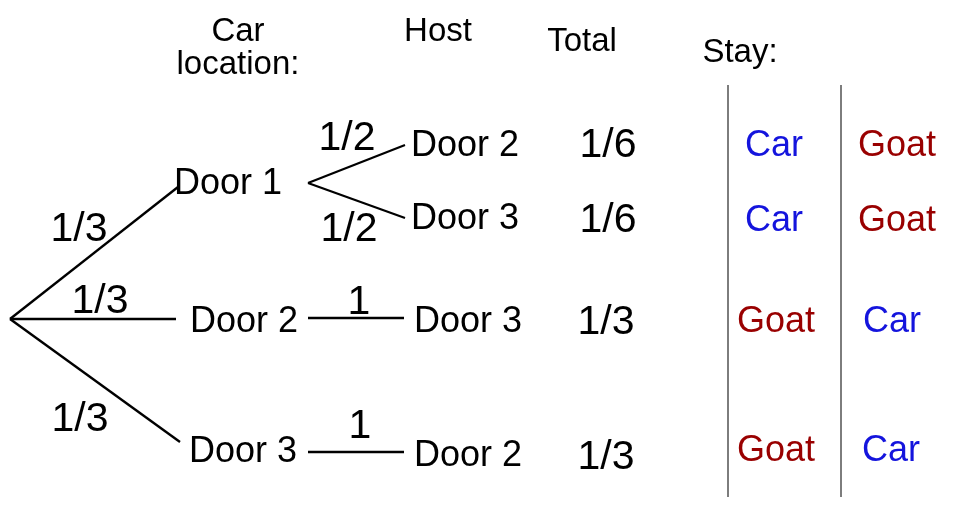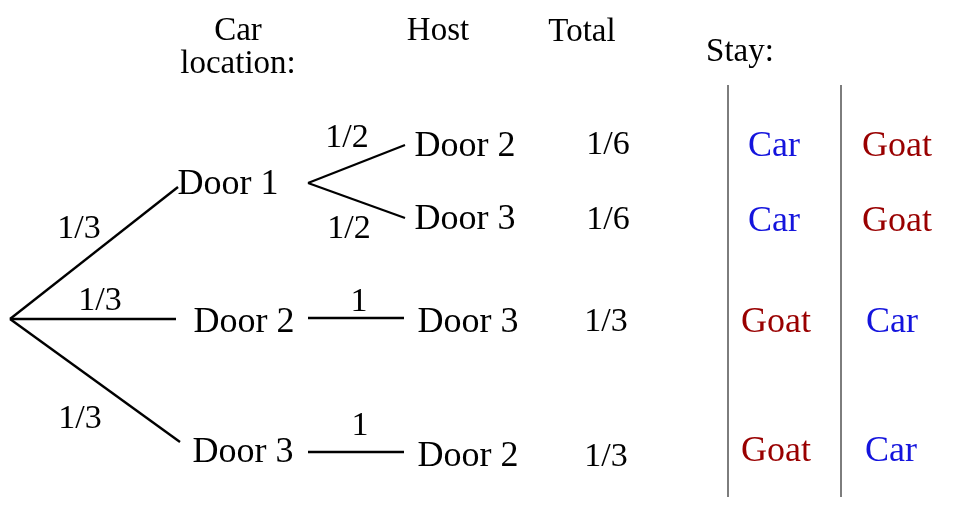--- a/index.html
+++ b/index.html
@@ -2,41 +2,41 @@
 <html><head>
 <meta charset="utf-8">
 <style>
   * { margin: 0; padding: 0; box-sizing: border-box; }
   html, body { background: #ffffff; }
   .canvas {
     position: relative;
     width: 964px;
     height: 503px;
     background: #ffffff;
-    font-family: Liberation Serif, serif;
+    font-family: Liberation Sans, sans-serif;
     color: #000000;
     overflow: hidden;
   }
   svg.lines { position: absolute; left: 0; top: 0; }
   .txt {
     position: absolute;
     transform: translate(-50%, -50%);
     white-space: nowrap;
     line-height: 1;
   }
   .hdr {
     position: absolute;
     transform: translateX(-50%);
     text-align: center;
     font-size: 33px;
     line-height: 33px;
     white-space: nowrap;
   }
   .node  { font-size: 36px; }
-  .plabel{ font-size: 34px; }
+  .plabel{ font-size: 41px; }
   .val   { font-size: 36px; }
 </style>
 </head>
 <body>
 
 <div class="canvas">
 
   <svg class="lines" width="964" height="512" viewBox="0 0 964 512">
 
     <line x1="10" y1="319" x2="178" y2="187" stroke-width="2.4" stroke="#000000"></line>
@@ -53,21 +53,21 @@
     <line x1="841" y1="85" x2="841" y2="497" stroke-width="2" stroke="#7d7d7d"></line>
   </svg>
 
   <div class="hdr" style="left:238px; top:13px">
     <div>Car</div>
     <div>location:</div>
   </div>
   <div class="hdr" style="left:438px; top:13px">
     <div>Host</div>
   </div>
-  <div class="hdr" style="left:582px; top:14px">
+  <div class="hdr" style="left:582px; top:23px">
     <div>Total</div>
   </div>
   <div class="hdr" style="left:740px; top:34px">Stay:</div>
 
   <div class="txt plabel" style="left:79px; top:227px">1/3</div>
   <div class="txt plabel" style="left:100px; top:299px">1/3</div>
   <div class="txt plabel" style="left:80px; top:417px">1/3</div>
 
   <div class="txt node" style="left:228px; top:182px">Door 1</div>
   <div class="txt node" style="left:244px; top:320px">Door 2</div>

